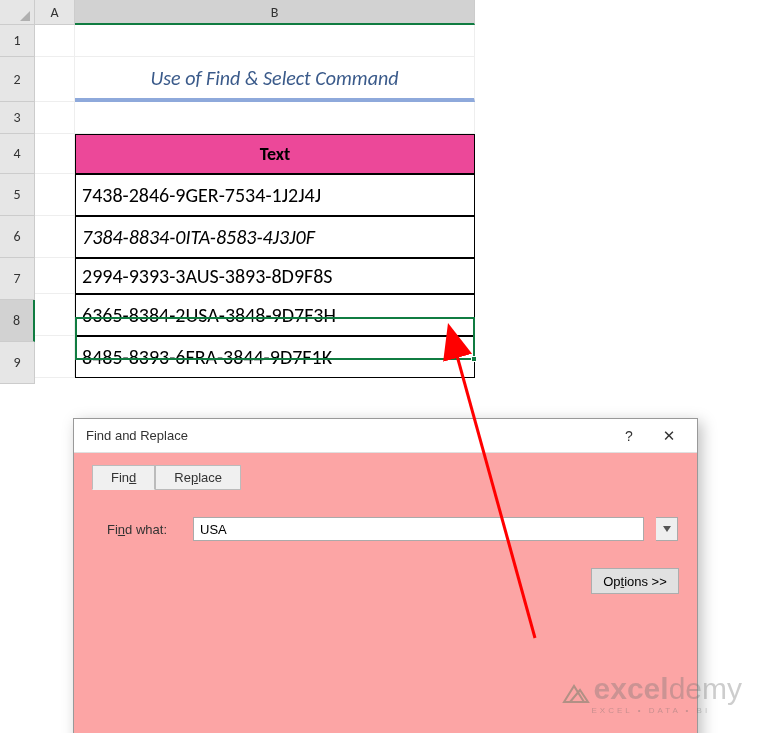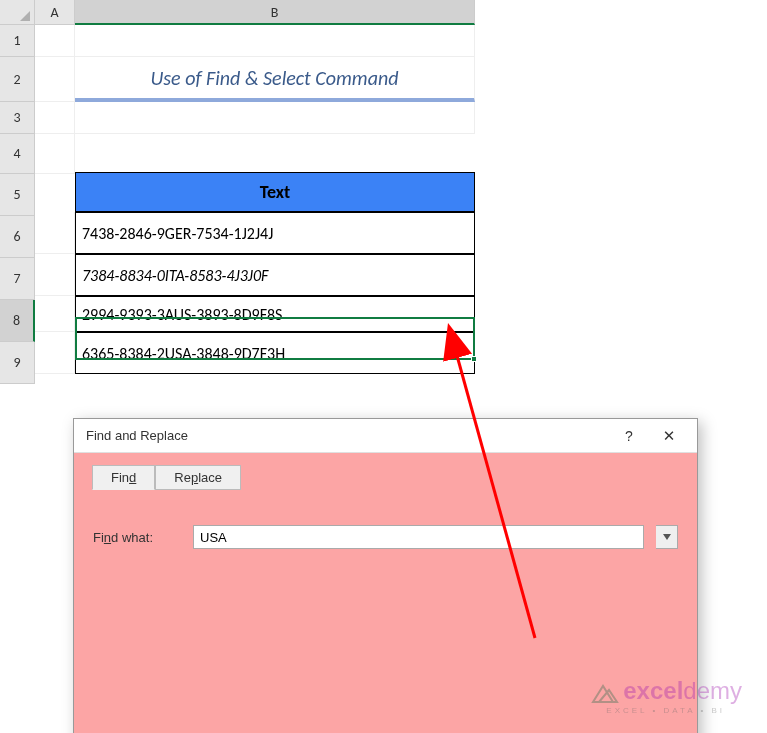--- a/index.html
+++ b/index.html
@@ -94,30 +94,30 @@
   .title-cell {
     color:#3a5a8a;
     font-style: italic;
     font-weight: normal;
     font-size: 20px;
     display:flex; align-items:center; justify-content:center;
     border-bottom: 4px solid #8ea9db;
     background:#fff;
   }
   .text-hdr {
-    background:#3b82f6;
+    background:#ec4899;
     border:1px solid #000;
     font-weight:bold;
     font-size:18px;
-    display:flex; align-items:center; justify-content:center;margin-top:38px;
+    display:flex; align-items:center; justify-content:center;
   }
   .data-cell {
     border:1px solid #000;
     padding-left:6px;
-    font-size:16px;
+    font-size:20px;
     display:flex; align-items:center;
     background:#fff;
   }
 
   
   .active-box {
     position:absolute;
     border:2px solid #107c41;
     pointer-events:none;
   }
@@ -147,21 +147,21 @@
     display:flex; align-items:center;
     padding:0 8px 0 12px;
     border-bottom:1px solid #e0e0e0;
   }
   .dlg-title { flex:1; font-size:13px; }
   .dlg-help, .dlg-close { width:40px; text-align:center; font-size:14px; cursor:pointer; }
   .dlg-close { font-size:15px; }
 
   .tabrow {
     display:flex; gap:0;
-    margin:12px 0 8px 18px;
+    margin:12px 0 0 18px;
     position:relative;
   }
   .tab {
     padding:4px 18px;
     border:1px solid #bbb;
     background:#f0f0f0;
     cursor:pointer;
     position:relative;
     font-size:13px;
   }
@@ -169,21 +169,21 @@
     background:#f0f0f0;
     border-bottom:1px solid #f0f0f0;
     z-index:2;
   }
   .tab-panel {
     border:1px solid transparent;
     padding:16px 18px 8px 18px;
   }
 
   .fld-row { display:flex; align-items:center; gap:12px; margin-top:10px; }
-  .fld-label { width:88px; }
+  .fld-label { width:88px;text-align:center; }
   .fld-input {
     flex:1;
     height:24px;
     border:1px solid #aaa;
     background:#fff;
     padding:8px 6px;
     font-size:13px;
   }
   .fld-dd {
     width:22px; height:24px;
@@ -214,21 +214,21 @@
   .arrow-svg { position:absolute; pointer-events:none; }
 
   
   .watermark {
     position:absolute;
     right:25px; bottom:18px;
     opacity:0.35;
     text-align:center;
     font-family:sans-serif;
   }
-  .watermark .wm1 { font-size:24px; font-weight:300; color:#a21caf; letter-spacing:0; }
+  .watermark .wm1 { font-size:30px; font-weight:300; color:#737373; letter-spacing:0; }
   .watermark .wm1 b { font-weight:700; }
   .watermark .wm2 { font-size:8px; letter-spacing:3px; color:#666; }
 </style>
 </head>
 <body>
 
 <div class="sheet">
   <div class="corner">
     <svg width="10" height="10">
         <polygon points="10,0 10,10 0,10" fill="#b0b0b0"></polygon>
@@ -281,20 +281,24 @@
         <div class="cell cB h6 data-cell">7384-8834-0ITA-8583-4J3J0F</div>
       </div>
     <div class="row">
         <div class="cell cA h7"></div>
         <div class="cell cB h7 data-cell">2994-9393-3AUS-3893-8D9F8S</div>
       </div>
     <div class="row">
         <div class="cell cA h8"></div>
         <div class="cell cB h8 data-cell">6365-8384-2USA-3848-9D7F3H</div>
       </div>
+    <div class="row">
+        <div class="cell cA h9"></div>
+        <div class="cell cB h9 data-cell">8485-8393-6FRA-3844-9D7F1K</div>
+      </div>
   </div>
 
   <div class="active-box" style="left:75px; top:317px; width:400px; height:43px;">
     <div class="active-handle"></div>
   </div>
 </div>
 
 <div class="dialog">
   <div class="dlg-titlebar">
     <div class="dlg-title">Find and Replace</div>
@@ -309,20 +313,23 @@
     <div class="fld-row">
       <div class="fld-label"><span>Fi<span class="ul-first">n</span>d what:</span></div>
       <input class="fld-input" value="USA" style="">
       <div class="fld-dd">
         <svg width="8" height="6">
             <polygon points="0,0 8,0 4,6" fill="#555"></polygon>
           </svg>
       </div>
     </div>
   </div>
+  <div class="opts-row">
+    <button class="btn"><span>Op<span class="ul-first">t</span>ions &gt;&gt;</span></button>
+  </div>
 </div>
 
 <svg class="arrow-svg" style="left:0;top:0;" width="767" height="733">
   <defs>
     <marker id="ah" markerWidth="12" markerHeight="12" refX="2" refY="5" orient="auto">
       <polygon points="0,0 12,5 0,10" fill="#ff0000"></polygon>
     </marker>
   </defs>
   <line x1="535" y1="638" x2="456" y2="352" stroke="#ff0000" stroke-width="3" marker-end="url(#ah)"></line>
 </svg>

